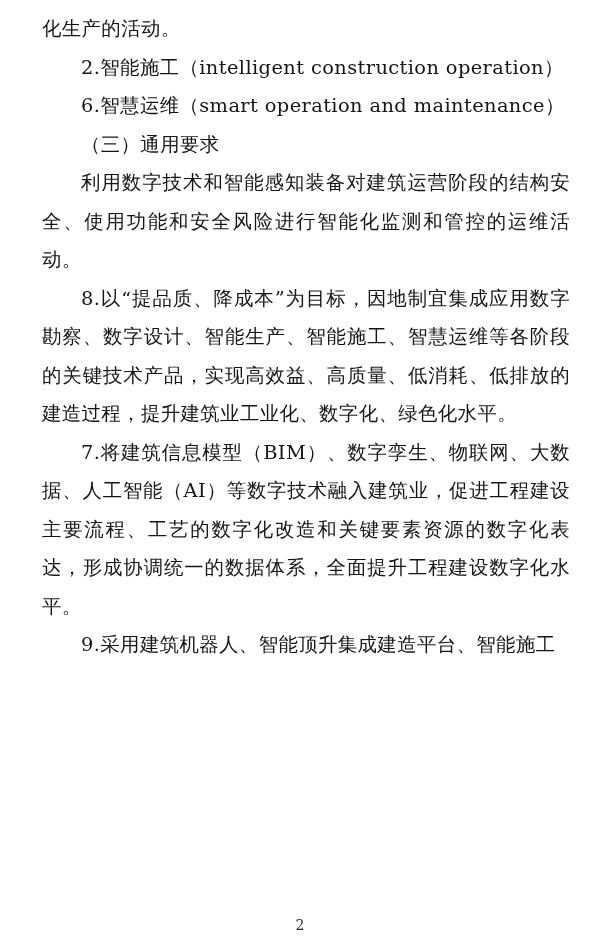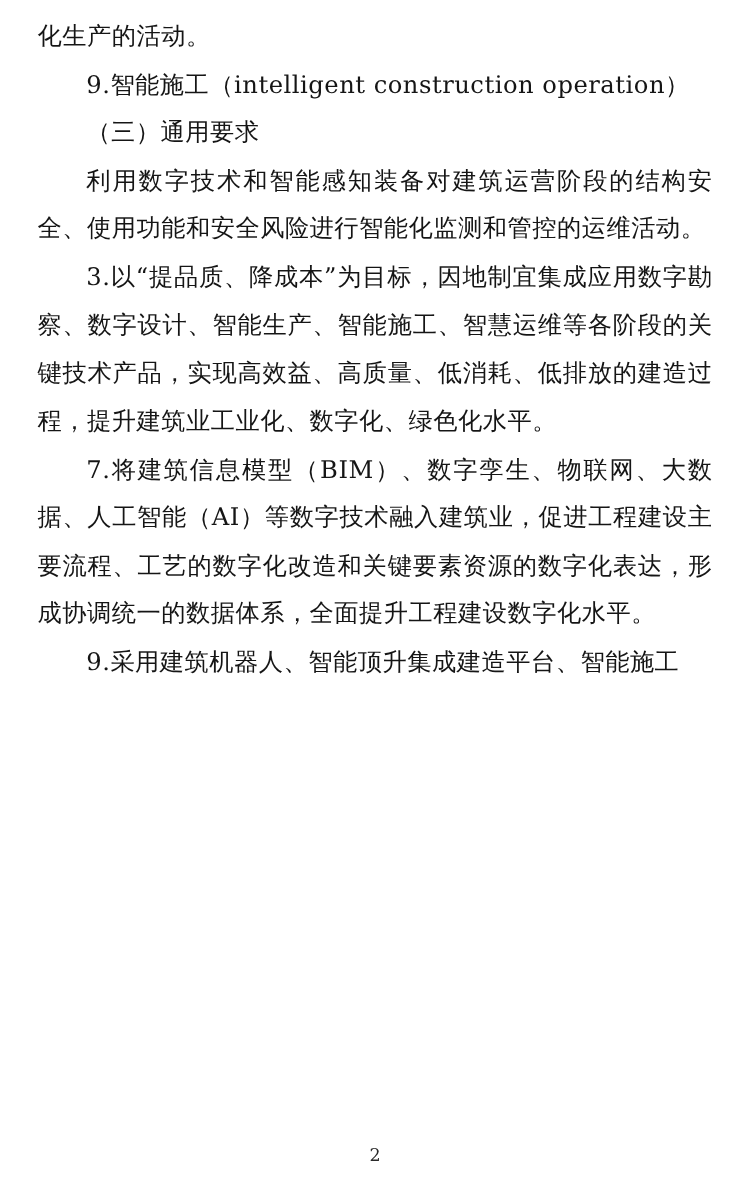--- a/index.html
+++ b/index.html
@@ -15,21 +15,21 @@
     font-family: "DejaVu Serif", serif;
     color: #1a1a1a;
   }
   .page {
     position: absolute;
     top: 0;
     left: 0;
     width: 600px;
     height: 949px;
     box-sizing: border-box;
-    padding: 10px 30px 0 30px;
+    padding: 10px 30px 0 42px;
     background: #ffffff;
   }
   .body-text {
     font-family: "DejaVu Serif", serif;
     font-size: 19.4px;
     line-height: 38.5px;
     letter-spacing: 0.4px;
     text-align: justify;
     text-justify: inter-character;
     color: #151515;
@@ -52,22 +52,23 @@
     color: #2a2a2a;
   }
 </style>
 </head>
 <body>
 
 <div class="page">
 
   <div class="body-text">
     <p class="p">化生产的活动。</p>
-    <p class="p indent">9.智能施工（intelligent construction operation）</p>
+    <p class="p indent">2.智能施工（intelligent construction operation）</p>
+    <p class="p indent">6.智慧运维（smart operation and maintenance）</p>
     <p class="p indent">（三）通用要求</p>
     <p class="p indent">利用数字技术和智能感知装备对建筑运营阶段的结构安全、使用功能和安全风险进行智能化监测和管控的运维活动。</p>
-    <p class="p indent">3.以“提品质、降成本”为目标，因地制宜集成应用数字勘察、数字设计、智能生产、智能施工、智慧运维等各阶段的关键技术产品，实现高效益、高质量、低消耗、低排放的建造过程，提升建筑业工业化、数字化、绿色化水平。</p>
+    <p class="p indent">8.以“提品质、降成本”为目标，因地制宜集成应用数字勘察、数字设计、智能生产、智能施工、智慧运维等各阶段的关键技术产品，实现高效益、高质量、低消耗、低排放的建造过程，提升建筑业工业化、数字化、绿色化水平。</p>
     <p class="p indent">7.将建筑信息模型（BIM）、数字孪生、物联网、大数据、人工智能（AI）等数字技术融入建筑业，促进工程建设主要流程、工艺的数字化改造和关键要素资源的数字化表达，形成协调统一的数据体系，全面提升工程建设数字化水平。</p>
     <p class="p indent">9.采用建筑机器人、智能顶升集成建造平台、智能施工</p>
   </div>
 
   <div class="page-number">2</div>
 </div>
 
 </body></html>

